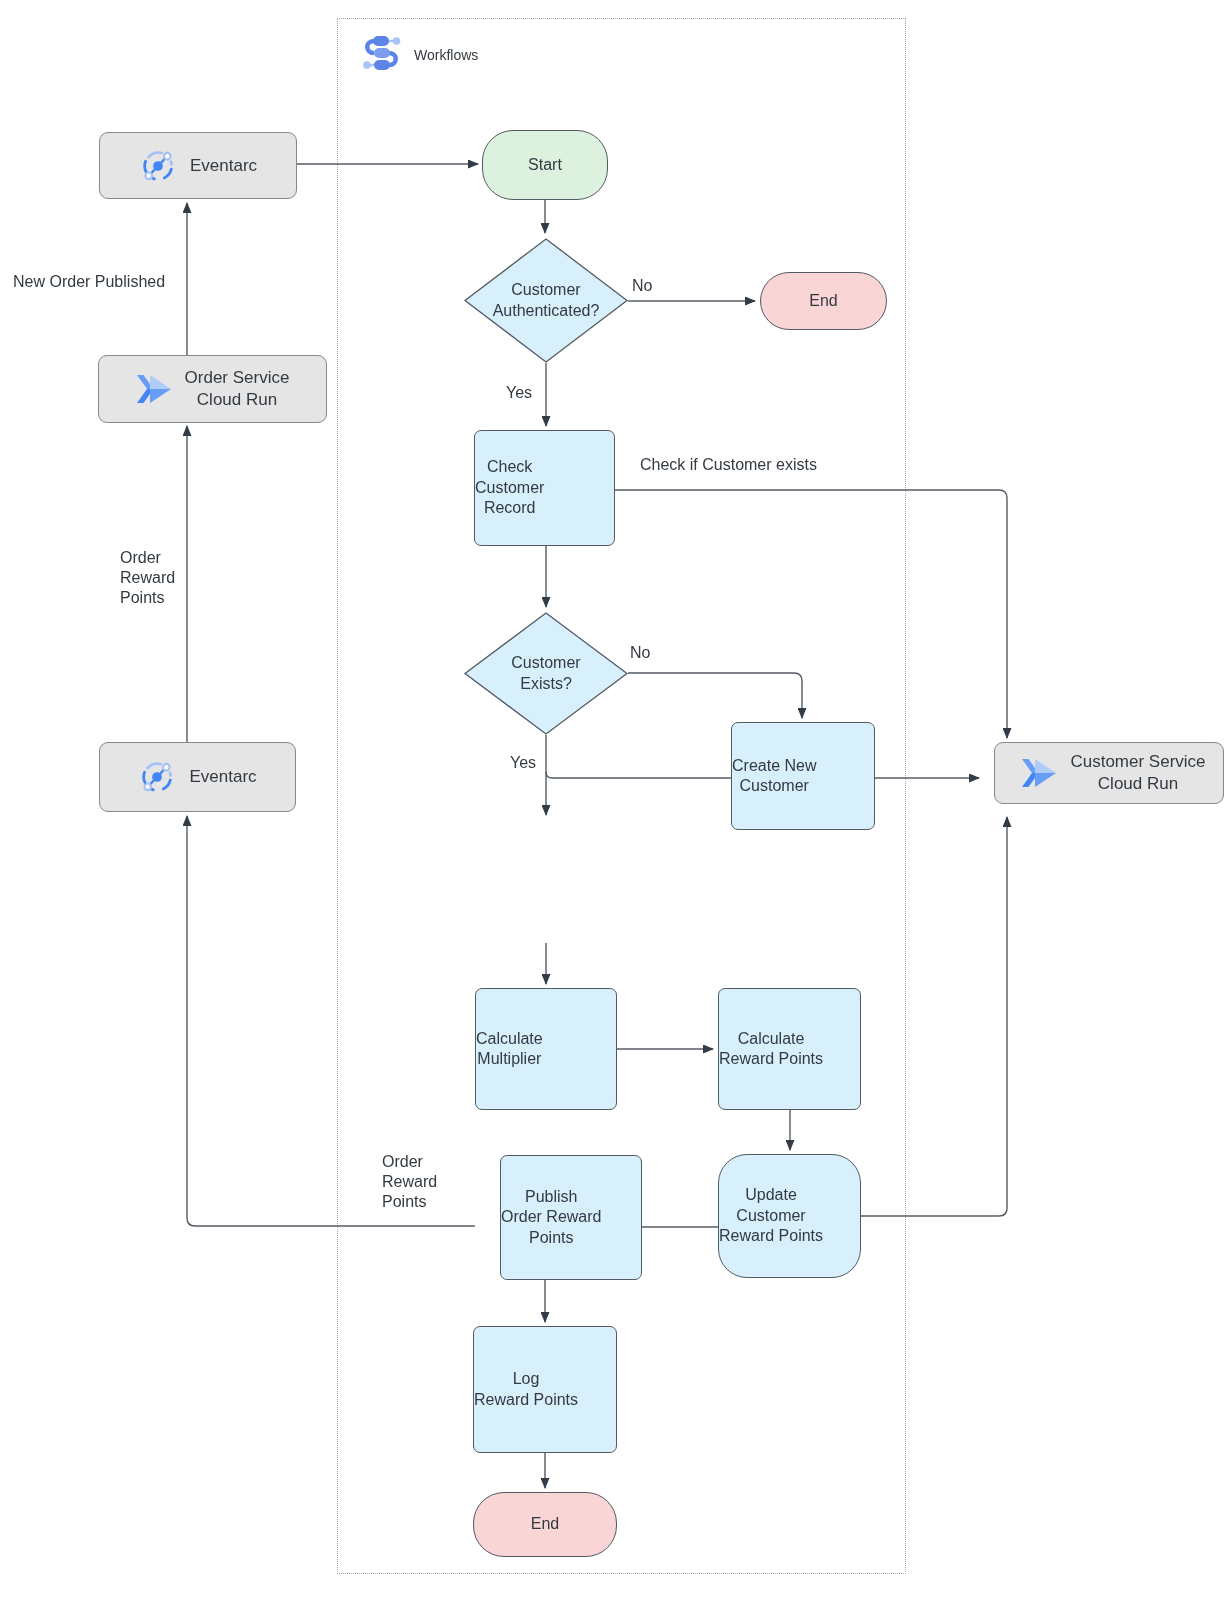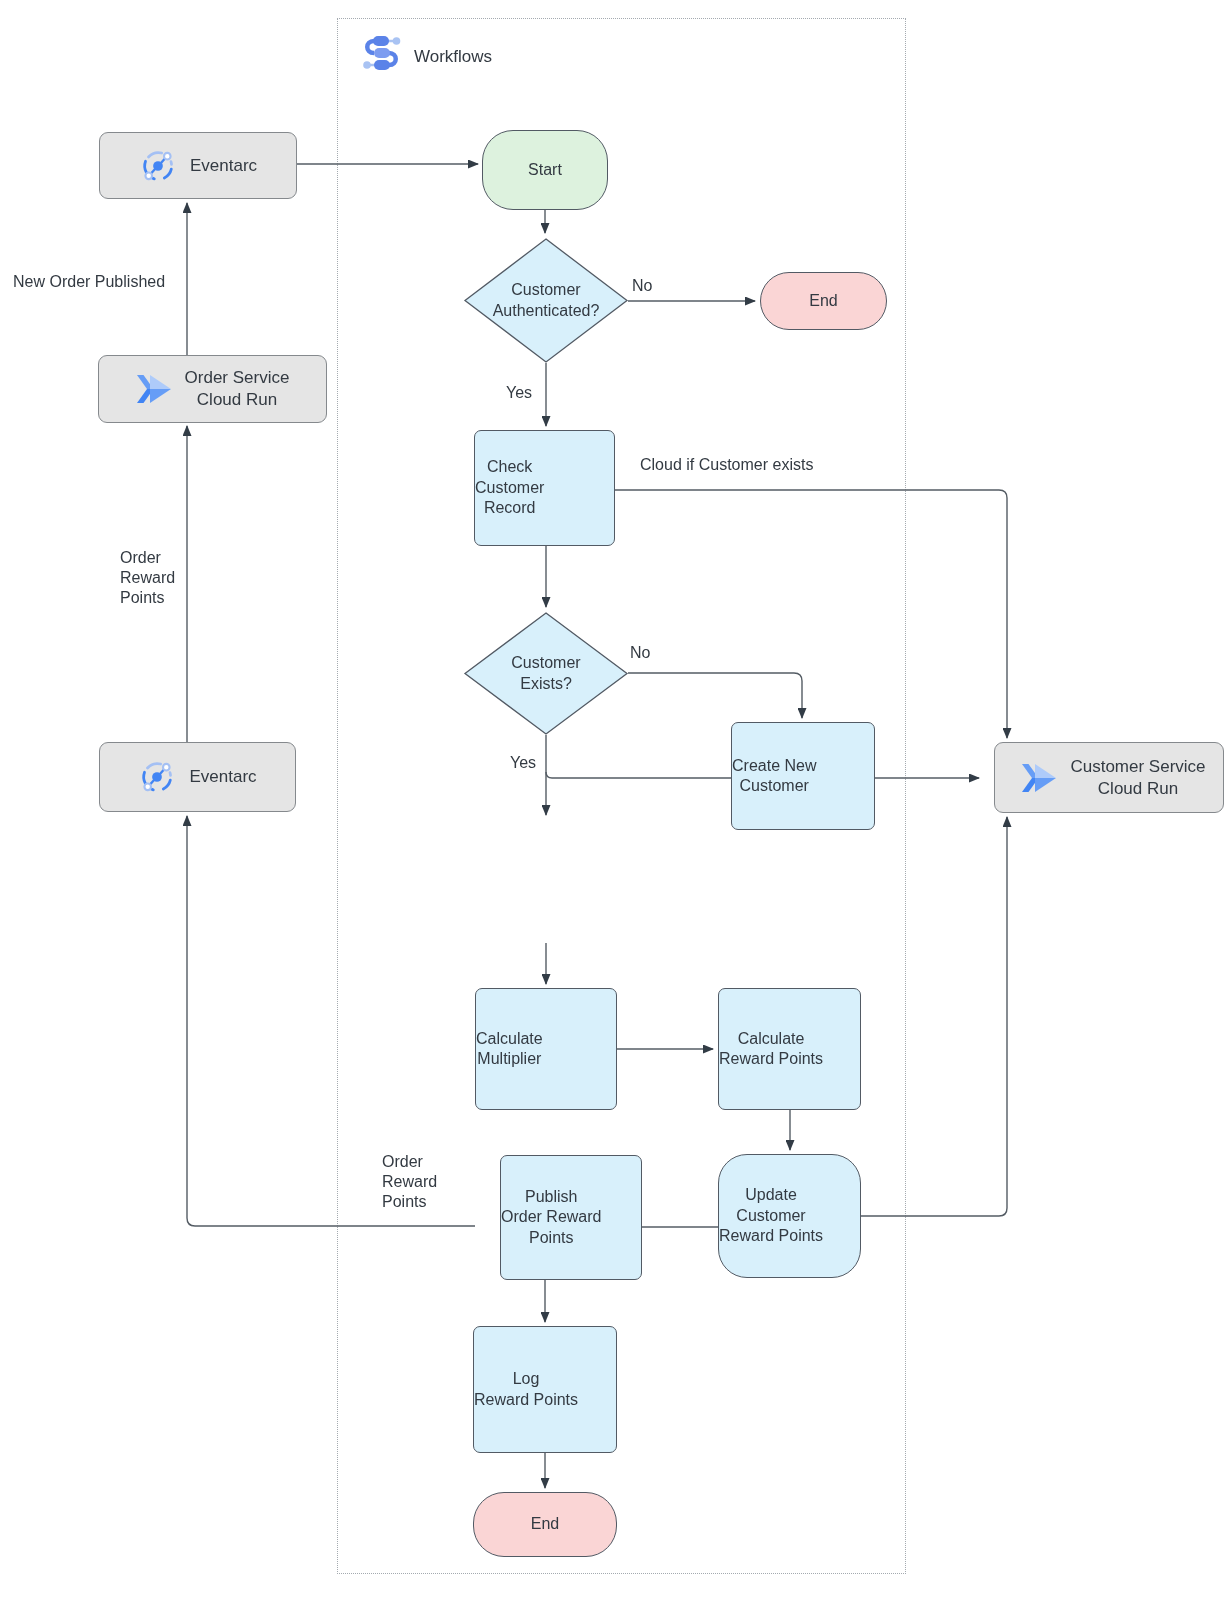--- a/index.html
+++ b/index.html
@@ -40,21 +40,21 @@
   .diamond svg{position:absolute;left:0;top:0;overflow:visible;}
   .diamond polygon{fill:var(--process-fill,#d8f0fb);stroke:var(--shape-stroke,#525a64);stroke-width:1.3;}
   .diamond .dl{position:absolute;left:0;top:0;right:0;bottom:0;display:flex;
     align-items:center;justify-content:center;font-size:16px;color:var(--text,#333a42);}
 
   
   .elabel{position:absolute;font-size:16px;color:var(--text,#333a42);line-height:1.25;
     white-space:pre-line;}
 
   
-  #wf-title{position:absolute;left:414px;top:47px;font-size:17px;color:var(--text,#333a42);}
+  #wf-title{position:absolute;left:414px;top:47px;font-size:14px;color:var(--text,#333a42);}
   #wf-icon{position:absolute;left:360px;top:31px;}
 </style>
 </head>
 <body>
 
 <div id="stage">
 
   <div id="wf-container"></div>
 
   <svg id="edges" width="1227" height="1600">
@@ -132,32 +132,32 @@
       <path d="M30.3,13.8 A12.8,12.8 0 0 1 30.8,16.5" stroke="#a4c0f4" stroke-width="2.6" fill="none" stroke-linecap="round"></path>
       <line x1="20.8" y1="15.2" x2="24.6" y2="10.9" stroke="#4285f4" stroke-width="2.2"></line>
       <line x1="15.2" y1="20.8" x2="11.4" y2="25.1" stroke="#4285f4" stroke-width="2.2"></line>
       <circle cx="26.8" cy="8.7" r="3.1" fill="#ffffff" stroke="#a4c0f4" stroke-width="2"></circle>
       <circle cx="9.2" cy="27.3" r="3.1" fill="#ffffff" stroke="#a4c0f4" stroke-width="2"></circle>
       <circle cx="18" cy="18" r="4.6" fill="#4285f4"></circle>
     </svg>
     <div class="txt">Eventarc</div>
   </div>
 
-  <div class="service" style="left:983px;top:742px;width:230px;height:71px;padding-left:9px;">
+  <div class="service" style="left:983px;top:742px;width:230px;height:62px;padding-left:9px;">
     <svg width="36" height="30" viewBox="0 0 36 30">
       <polygon points="1,1 7.5,1 17.5,15 11,15" fill="#669df6"></polygon>
       <polygon points="11,15 17.5,15 7.5,29 1,29" fill="#4285f4"></polygon>
       <polygon points="14,1 35,15 14,15" fill="#aecbfa"></polygon>
       <polygon points="14,15 35,15 14,29" fill="#669df6"></polygon>
     </svg>
     <div class="txt">Customer Service
 Cloud Run</div>
   </div>
 
-  <div class="pill start-pill" style="left:482px;top:130px;width:126px;height:80px;">
+  <div class="pill start-pill" style="left:482px;top:130px;width:126px;height:70px;">
     <div class="txt">Start</div>
   </div>
 
   <div class="diamond" style="left:464px;top:238px;width:164px;height:125px;">
     <svg width="164" height="125" viewBox="0 0 164 125">
         <polygon points="82,1 163,62.5 82,124 1,62.5"></polygon>
       </svg>
     <div class="dl txt">Customer
 Authenticated?</div>
   </div>
@@ -212,21 +212,21 @@
     <div class="txt">Log
 Reward Points</div>
   </div>
 
   <div class="pill end-pill" style="left:473px;top:1492px;width:144px;height:65px;">
     <div class="txt">End</div>
   </div>
 
   <div class="elabel" style="left:632px;top:276px;">No</div>
   <div class="elabel" style="left:506px;top:383px;">Yes</div>
-  <div class="elabel" style="left:640px;top:455px;">Cloud if Customer exists</div>
+  <div class="elabel" style="left:640px;top:455px;">Check if Customer exists</div>
   <div class="elabel" style="left:630px;top:643px;">No</div>
   <div class="elabel" style="left:510px;top:753px;">Yes</div>
   <div class="elabel" style="left:13px;top:272px;text-align:right;">New Order Published</div>
   <div class="elabel" style="left:120px;top:548px;text-align:left;">Order
 Reward
 Points</div>
   <div class="elabel" style="left:382px;top:1152px;text-align:left;">Order
 Reward
 Points</div>
 

